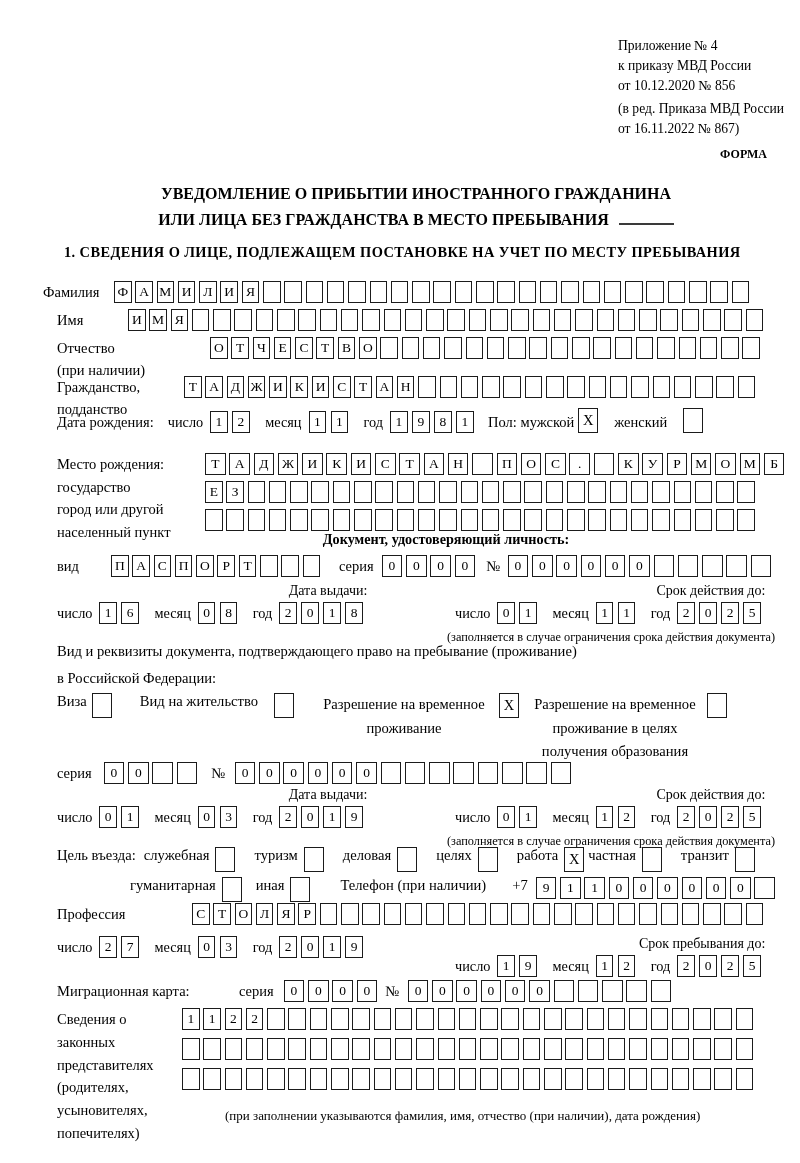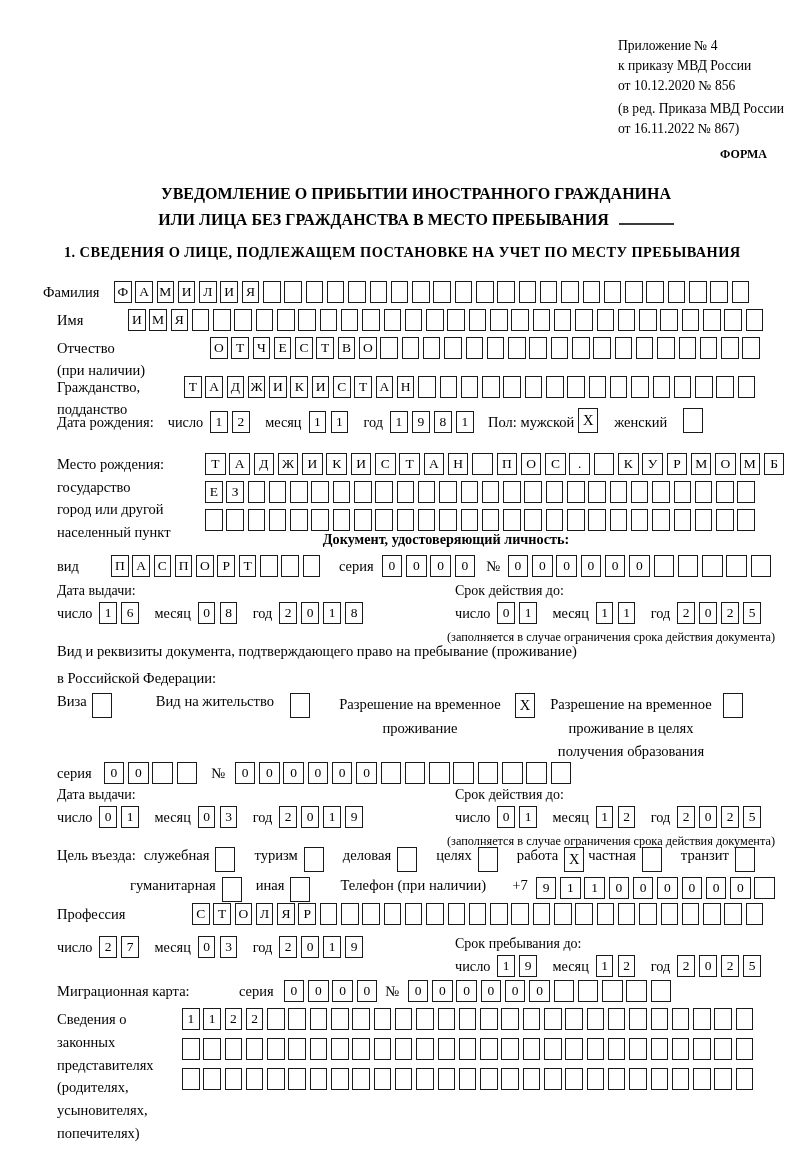--- a/index.html
+++ b/index.html
@@ -28,21 +28,21 @@
   .s1head { font-weight:bold; font-size:14.4px; letter-spacing:0.4px; }
 
   .center-bold { font-weight:bold; font-size:14.2px; }
   .intro { font-size:14.6px; }
 
   
   .datepair { left:57px; right:25px; }
   .dategroup { width:max-content; }
   .dp-left { position:absolute; left:0; top:0; }
   .dp-right { position:absolute; left:398px; top:0; }
-  .dg-head { text-align:left; font-size:14px; margin-bottom:3px; }
+  .dg-head { text-align:right; font-size:14px; margin-bottom:3px; }
   .dg-row { display:flex; align-items:center; }
   .dg-row .cell { margin-right:4.5px; }
   .dg-label { font-size:14.3px; margin-right:7px; }
   .dg-label:not(:first-child) { margin-left:11px; }
   .dg-note { position:absolute; right:0; top:47px; font-size:12.3px; white-space:nowrap; }
 
   .cbrow { display:flex; align-items:flex-start; font-size:14.6px; }
   .cb-center { text-align:center; line-height:1.62; }
   .purpose { display:flex; align-items:flex-start; font-size:14.6px; }
   .purpose .cbox { margin:0 19px 0 6px; }
@@ -424,21 +424,21 @@
     </div>
     <div class="dg-note">(заполняется в случае ограничения срока действия документа)</div>
   </div>
 
   <div class="abs intro" style="top:643px; left:57px;">Вид и реквизиты документа, подтверждающего право на пребывание (проживание)</div>
   <div class="abs intro" style="top:670px; left:57px;">в Российской Федерации:</div>
 
   <div class="abs cbrow" style="top:693px; left:57px;">
     <span>Виза</span>
     <span class="cbox" style="margin-left:5px;"></span>
-    <span style="margin-left:44px;">Вид на жительство</span>
+    <span style="margin-left:28px;">Вид на жительство</span>
     <span class="cbox" style="margin-left:16px;"></span>
     <span class="cb-center" style="margin-left:23px; width:174px;">
       <span>Разрешение на временное</span><br>
       <span>проживание</span>
     </span>
     <span class="cbox" style="margin-left:8px;">X</span>
     <span class="cb-center" style="margin-left:12px; width:168px;">
       <span>Разрешение на временное</span><br>
       <span>проживание в целях</span><br>
       <span>получения образования</span>
@@ -757,14 +757,15 @@
           <span class="cell"></span>
           <span class="cell"></span>
           <span class="cell"></span>
           <span class="cell"></span>
           <span class="cell"></span>
           <span class="cell"></span>
         </span>
     </span>
   </div>
 
+  <div class="abs note" style="top:1108px; left:225px;">(при заполнении указываются фамилия, имя, отчество (при наличии), дата рождения)</div>
 
 </div>
 
 </body></html>

